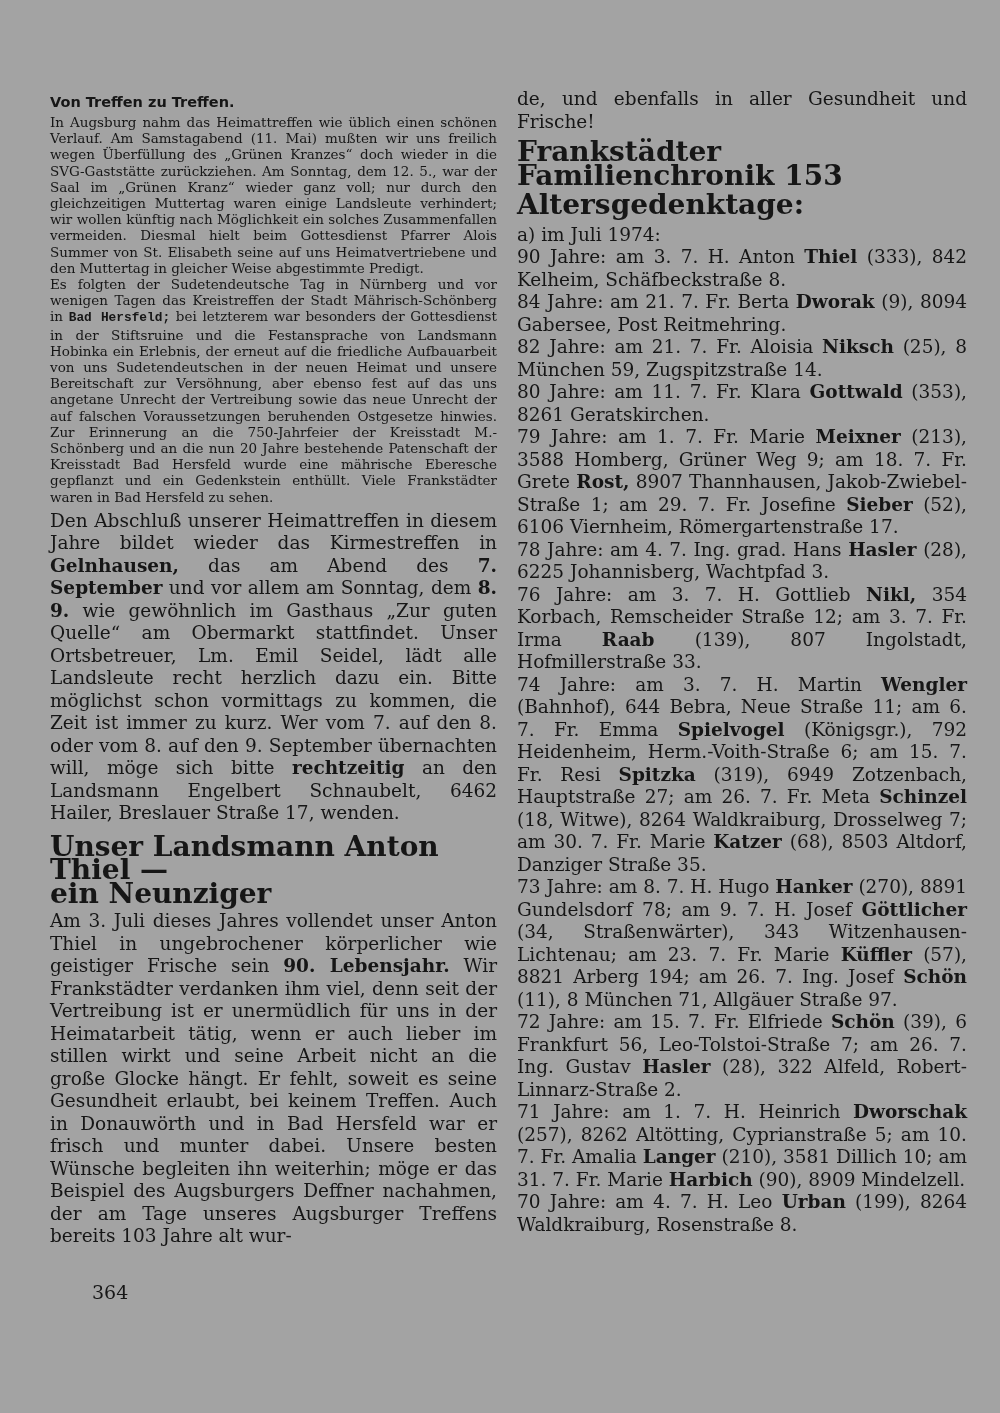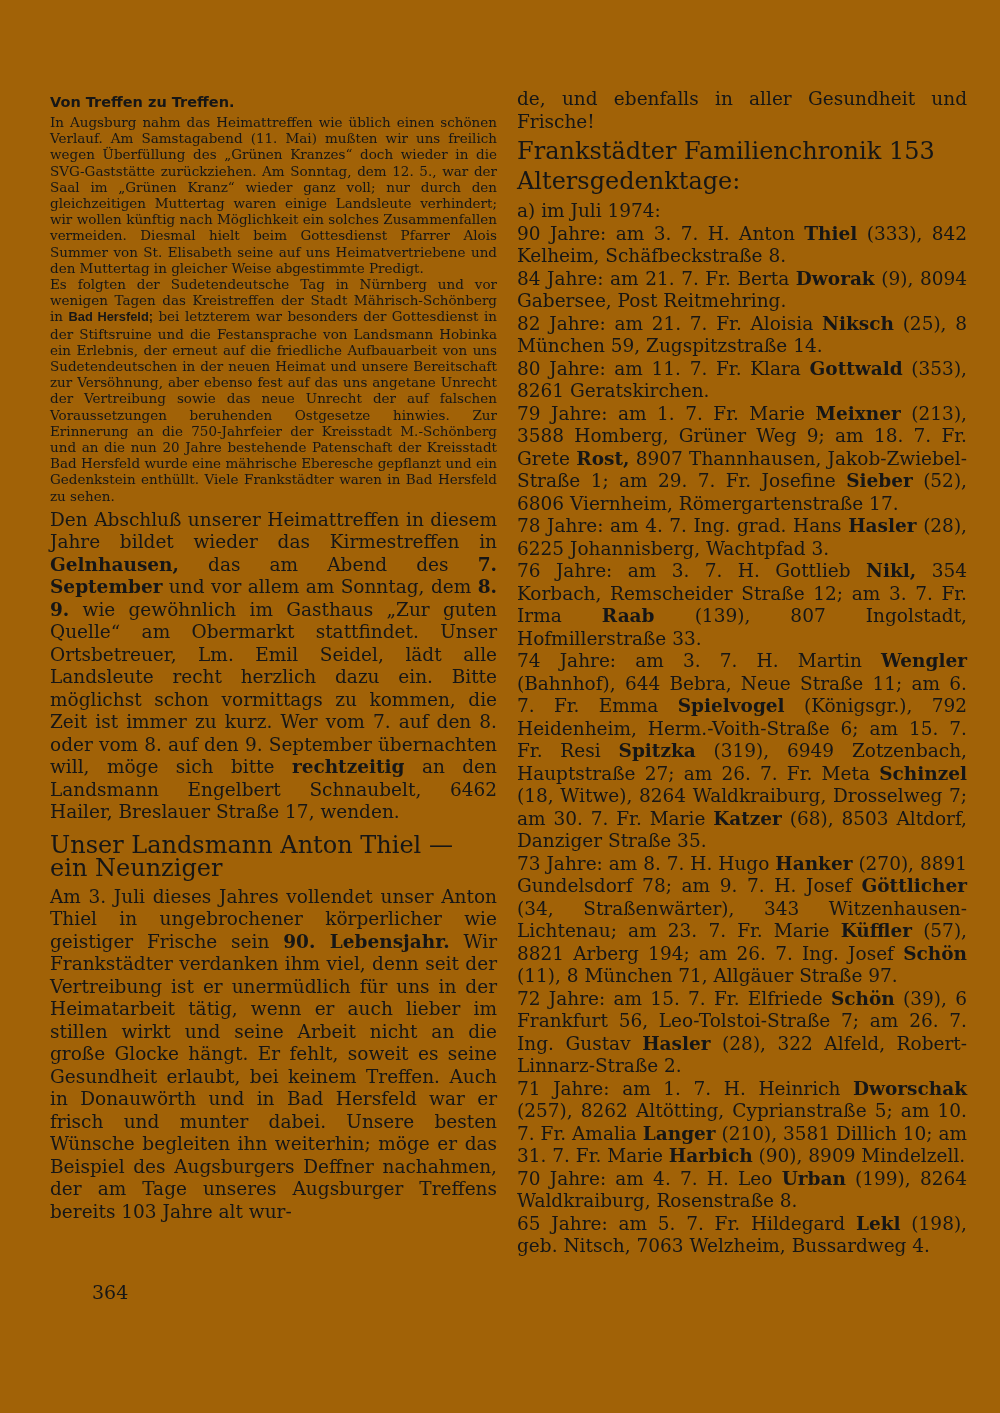--- a/index.html
+++ b/index.html
@@ -1,21 +1,21 @@
 <!DOCTYPE html>
 <html><head>
 <meta charset="utf-8">
 <style>
   html, body { margin: 0; padding: 0; background: #e8e8e8; }
   .page {
     position: relative;
     width: 1000px;
     height: 1413px;
     margin: 0 auto;
-    background: #a16207;
+    background: #a3a3a3;
     color: #161616;
     font-family: "DejaVu Serif", serif;
     overflow: hidden;
   }
   .col { position: absolute; }
   .col-left  { left: 50px;  top: 94px; width: 447px; }
   .col-right { left: 517px; top: 88px; width: 450px; }
 
   p { margin: 0; }
   .j { text-align: justify; }
@@ -23,32 +23,32 @@
   .body  { font-size: 18.5px; line-height: 22.5px; }
 
   .head-sans {
     font-family: "DejaVu Sans", sans-serif;
     font-weight: bold;
     font-size: 14.5px;
     line-height: 17px;
     margin: 0 0 3px 0;
   }
   .head-serif {
-    font-weight: normal;
-    font-size: 24px;
+    font-weight: bold;
+    font-size: 28px;
     line-height: 23.5px;
     margin: 0;
   }
   .head-thiel { margin: 10px 0 5px 0; }
   .head-chronik { margin: 7px 0 6px 0; }
   .head-alters  { margin: 0 0 7px 0; }
   .gap-top { margin-top: 5px; }
 
   .b  { font-weight: bold; }
-  .sb { font-weight: bold; font-family: Liberation Sans, sans-serif; font-size: 0.95em; }
+  .sb { font-weight: bold; font-family: Liberation Mono, monospace; font-size: 0.95em; }
 
   .page-number {
     position: absolute;
     left: 50px;
     top: 1281px;
     font-size: 19px;
     margin-left: 42px;
   }
 </style>
 </head>
@@ -67,26 +67,25 @@
 
   <div class="col col-right">
     <p class="body j"><span>de, und ebenfalls in aller Gesundheit und Frische!</span></p>
     <h2 class="head-serif head-chronik">Frankstädter Familienchronik 153</h2>
     <h2 class="head-serif head-alters">Altersgedenktage:</h2>
     <p class="body">a) im Juli 1974:</p>
     <p class="body j"><span>90 Jahre: am 3. 7. H. Anton </span><span class="b">Thiel</span><span> (333), 842 Kelheim, Schäfbeckstraße 8.</span></p>
     <p class="body j"><span>84 Jahre: am 21. 7. Fr. Berta </span><span class="b">Dworak</span><span> (9), 8094 Gabersee, Post Reitmehring.</span></p>
     <p class="body j"><span>82 Jahre: am 21. 7. Fr. Aloisia </span><span class="b">Niksch</span><span> (25), 8 München 59, Zugspitzstraße 14.</span></p>
     <p class="body j"><span>80 Jahre: am 11. 7. Fr. Klara </span><span class="b">Gottwald</span><span> (353), 8261 Geratskirchen.</span></p>
-    <p class="body j"><span>79 Jahre: am 1. 7. Fr. Marie </span><span class="b">Meixner</span><span> (213), 3588 Homberg, Grüner Weg 9; am 18. 7. Fr. Grete </span><span class="b">Rost,</span><span> 8907 Thannhausen, Jakob-Zwiebel-Straße 1; am 29. 7. Fr. Josefine </span><span class="b">Sieber</span><span> (52), 6806 Viernheim, Römergartenstraße 17.</span></p>
+    <p class="body j"><span>79 Jahre: am 1. 7. Fr. Marie </span><span class="b">Meixner</span><span> (213), 3588 Homberg, Grüner Weg 9; am 18. 7. Fr. Grete </span><span class="b">Rost,</span><span> 8907 Thannhausen, Jakob-Zwiebel-Straße 1; am 29. 7. Fr. Josefine </span><span class="b">Sieber</span><span> (52), 6106 Viernheim, Römergartenstraße 17.</span></p>
     <p class="body j"><span>78 Jahre: am 4. 7. Ing. grad. Hans </span><span class="b">Hasler</span><span> (28), 6225 Johannisberg, Wachtpfad 3.</span></p>
     <p class="body j"><span>76 Jahre: am 3. 7. H. Gottlieb </span><span class="b">Nikl,</span><span> 354 Korbach, Remscheider Straße 12; am 3. 7. Fr. Irma </span><span class="b">Raab</span><span> (139), 807 Ingolstadt, Hofmillerstraße 33.</span></p>
     <p class="body j"><span>74 Jahre: am 3. 7. H. Martin </span><span class="b">Wengler</span><span> (Bahnhof), 644 Bebra, Neue Straße 11; am 6. 7. Fr. Emma </span><span class="b">Spielvogel</span><span> (Königsgr.), 792 Heidenheim, Herm.-Voith-Straße 6; am 15. 7. Fr. Resi </span><span class="b">Spitzka</span><span> (319), 6949 Zotzenbach, Hauptstraße 27; am 26. 7. Fr. Meta </span><span class="b">Schinzel</span><span> (18, Witwe), 8264 Waldkraiburg, Drosselweg 7; am 30. 7. Fr. Marie </span><span class="b">Katzer</span><span> (68), 8503 Altdorf, Danziger Straße 35.</span></p>
     <p class="body j"><span>73 Jahre: am 8. 7. H. Hugo </span><span class="b">Hanker</span><span> (270), 8891 Gundelsdorf 78; am 9. 7. H. Josef </span><span class="b">Göttlicher</span><span> (34, Straßenwärter), 343 Witzenhausen-Lichtenau; am 23. 7. Fr. Marie </span><span class="b">Küffler</span><span> (57), 8821 Arberg 194; am 26. 7. Ing. Josef </span><span class="b">Schön</span><span> (11), 8 München 71, Allgäuer Straße 97.</span></p>
     <p class="body j"><span>72 Jahre: am 15. 7. Fr. Elfriede </span><span class="b">Schön</span><span> (39), 6 Frankfurt 56, Leo-Tolstoi-Straße 7; am 26. 7. Ing. Gustav </span><span class="b">Hasler</span><span> (28), 322 Alfeld, Robert-Linnarz-Straße 2.</span></p>
     <p class="body j"><span>71 Jahre: am 1. 7. H. Heinrich </span><span class="b">Dworschak</span><span> (257), 8262 Altötting, Cyprianstraße 5; am 10. 7. Fr. Amalia </span><span class="b">Langer</span><span> (210), 3581 Dillich 10; am 31. 7. Fr. Marie </span><span class="b">Harbich</span><span> (90), 8909 Mindelzell.</span></p>
     <p class="body j"><span>70 Jahre: am 4. 7. H. Leo </span><span class="b">Urban</span><span> (199), 8264 Waldkraiburg, Rosenstraße 8.</span></p>
-    <p class="body j"><span>65 Jahre: am 5. 7. Fr. Hildegard </span><span class="b">Lekl</span><span> (198), geb. Nitsch, 7063 Welzheim, Bussardweg 4.</span></p>
   </div>
 
   <div class="page-number">364</div>
 
 </div>
 
 </body></html>

